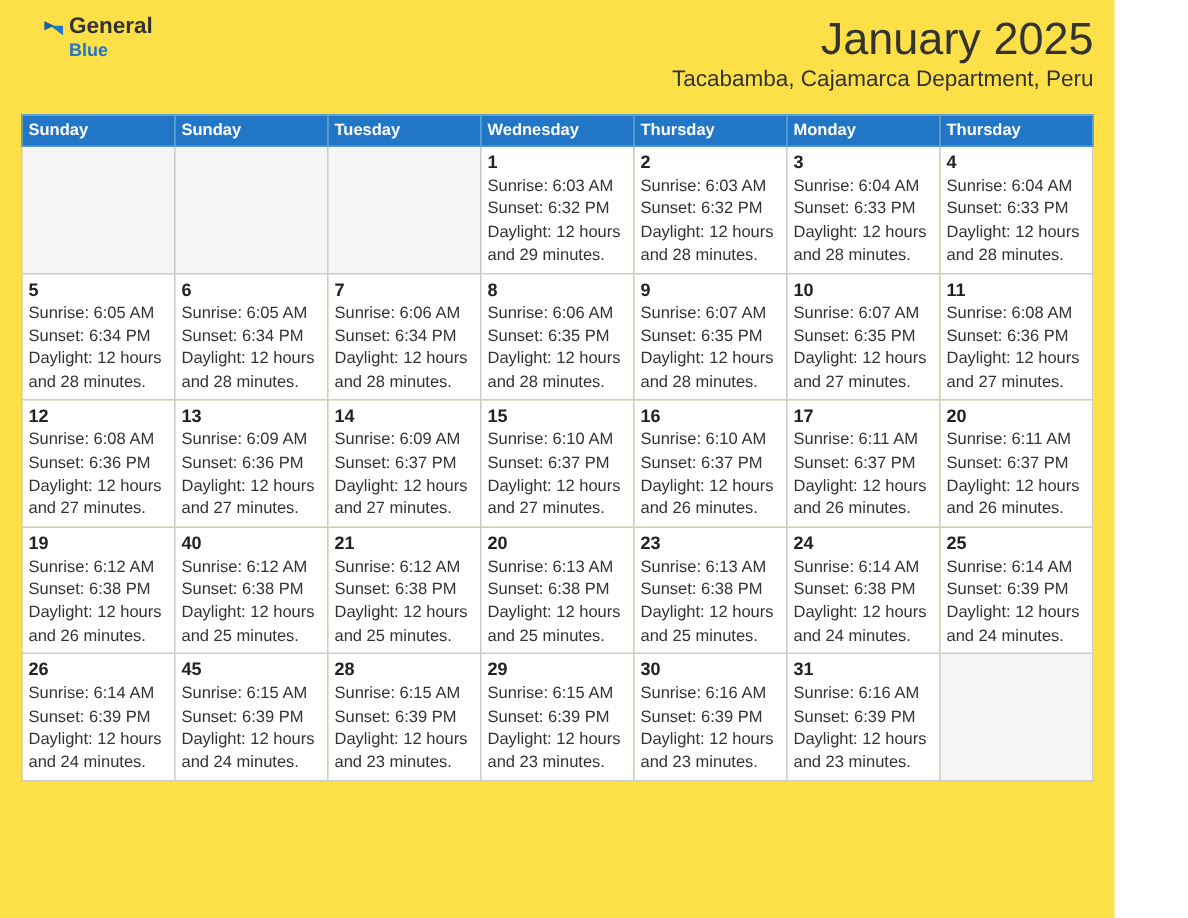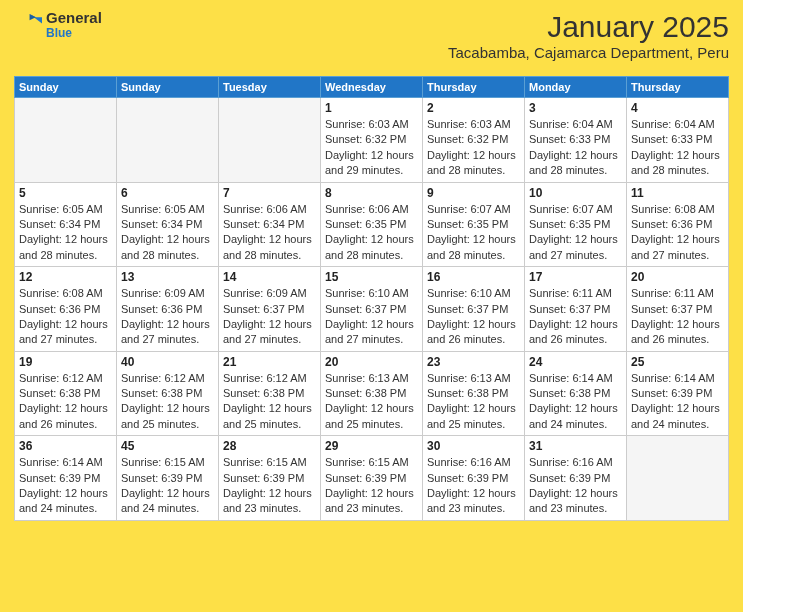--- a/index.html
+++ b/index.html
@@ -311,21 +311,21 @@
           <td>
             <div class="day-num">25</div>
             <div class="day-info" style="white-space: pre-line;">Sunrise: 6:14 AM
 Sunset: 6:39 PM
 Daylight: 12 hours
 and 24 minutes.</div>
           </td>
         </tr>
         <tr>
           <td>
-            <div class="day-num">36</div>
+            <div class="day-num">26</div>
             <div class="day-info" style="white-space: pre-line;">Sunrise: 6:14 AM
 Sunset: 6:39 PM
 Daylight: 12 hours
 and 24 minutes.</div>
           </td>
           <td>
             <div class="day-num">45</div>
             <div class="day-info" style="white-space: pre-line;">Sunrise: 6:15 AM
 Sunset: 6:39 PM
 Daylight: 12 hours

